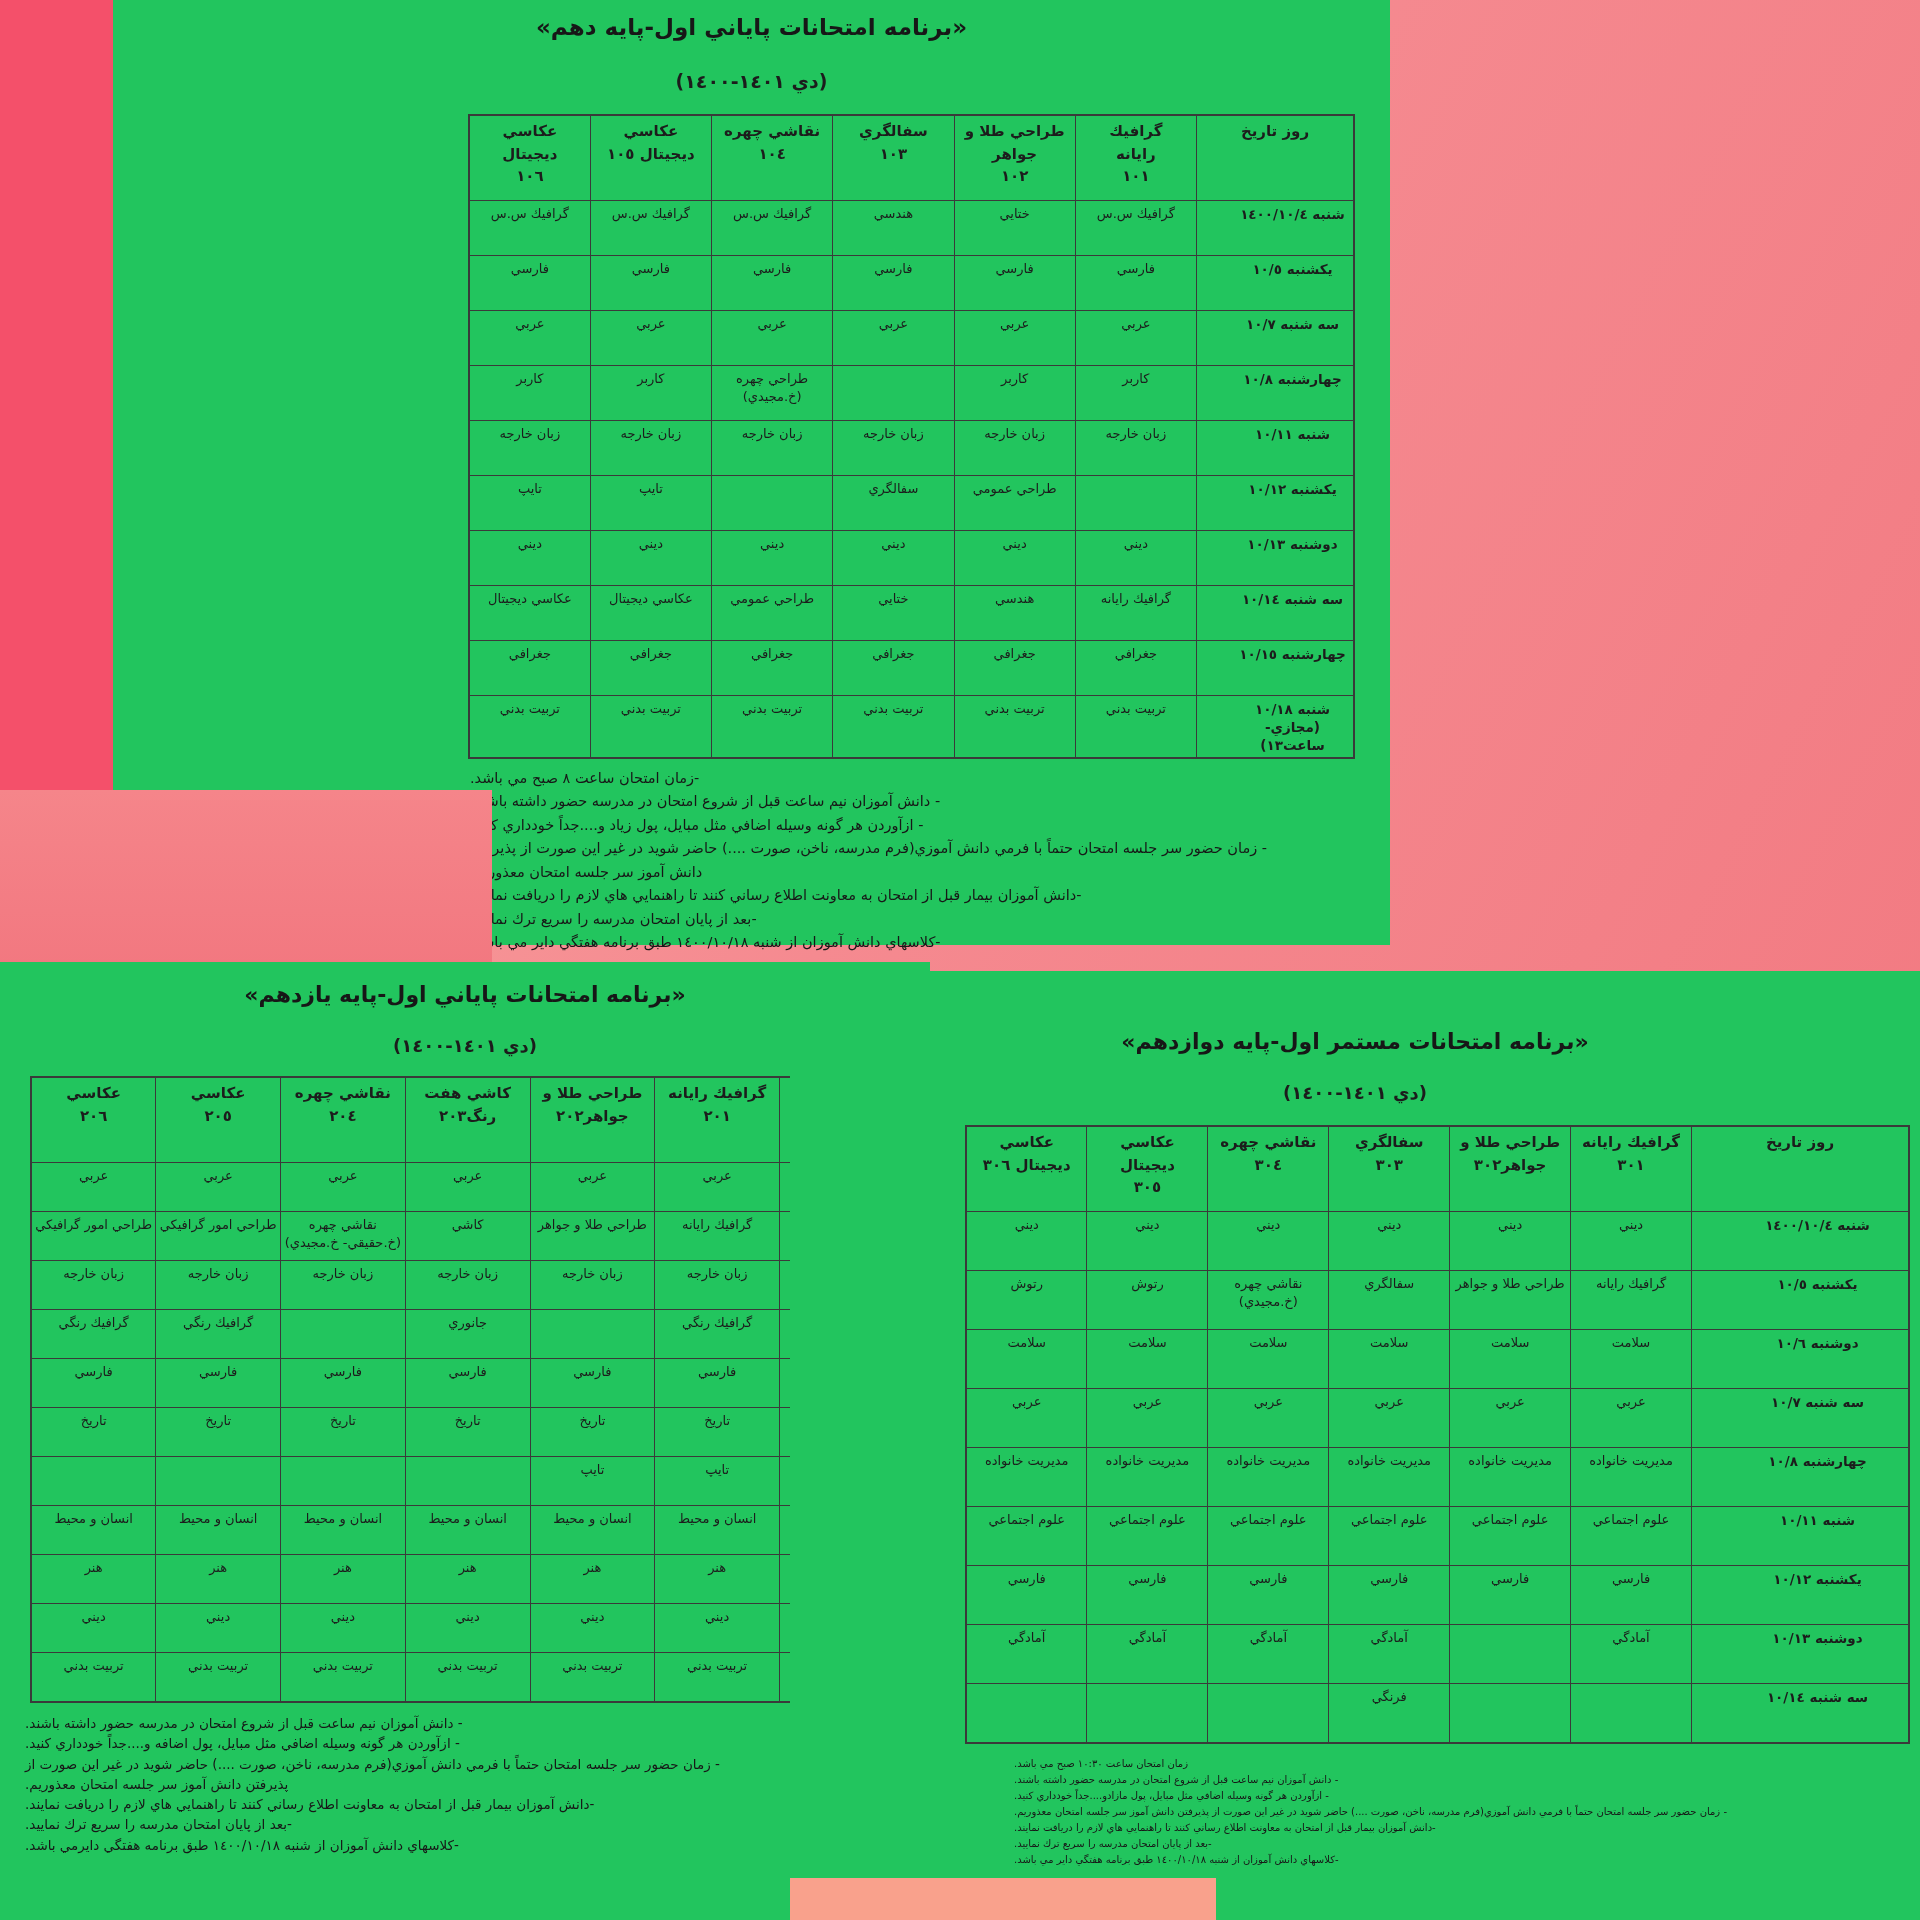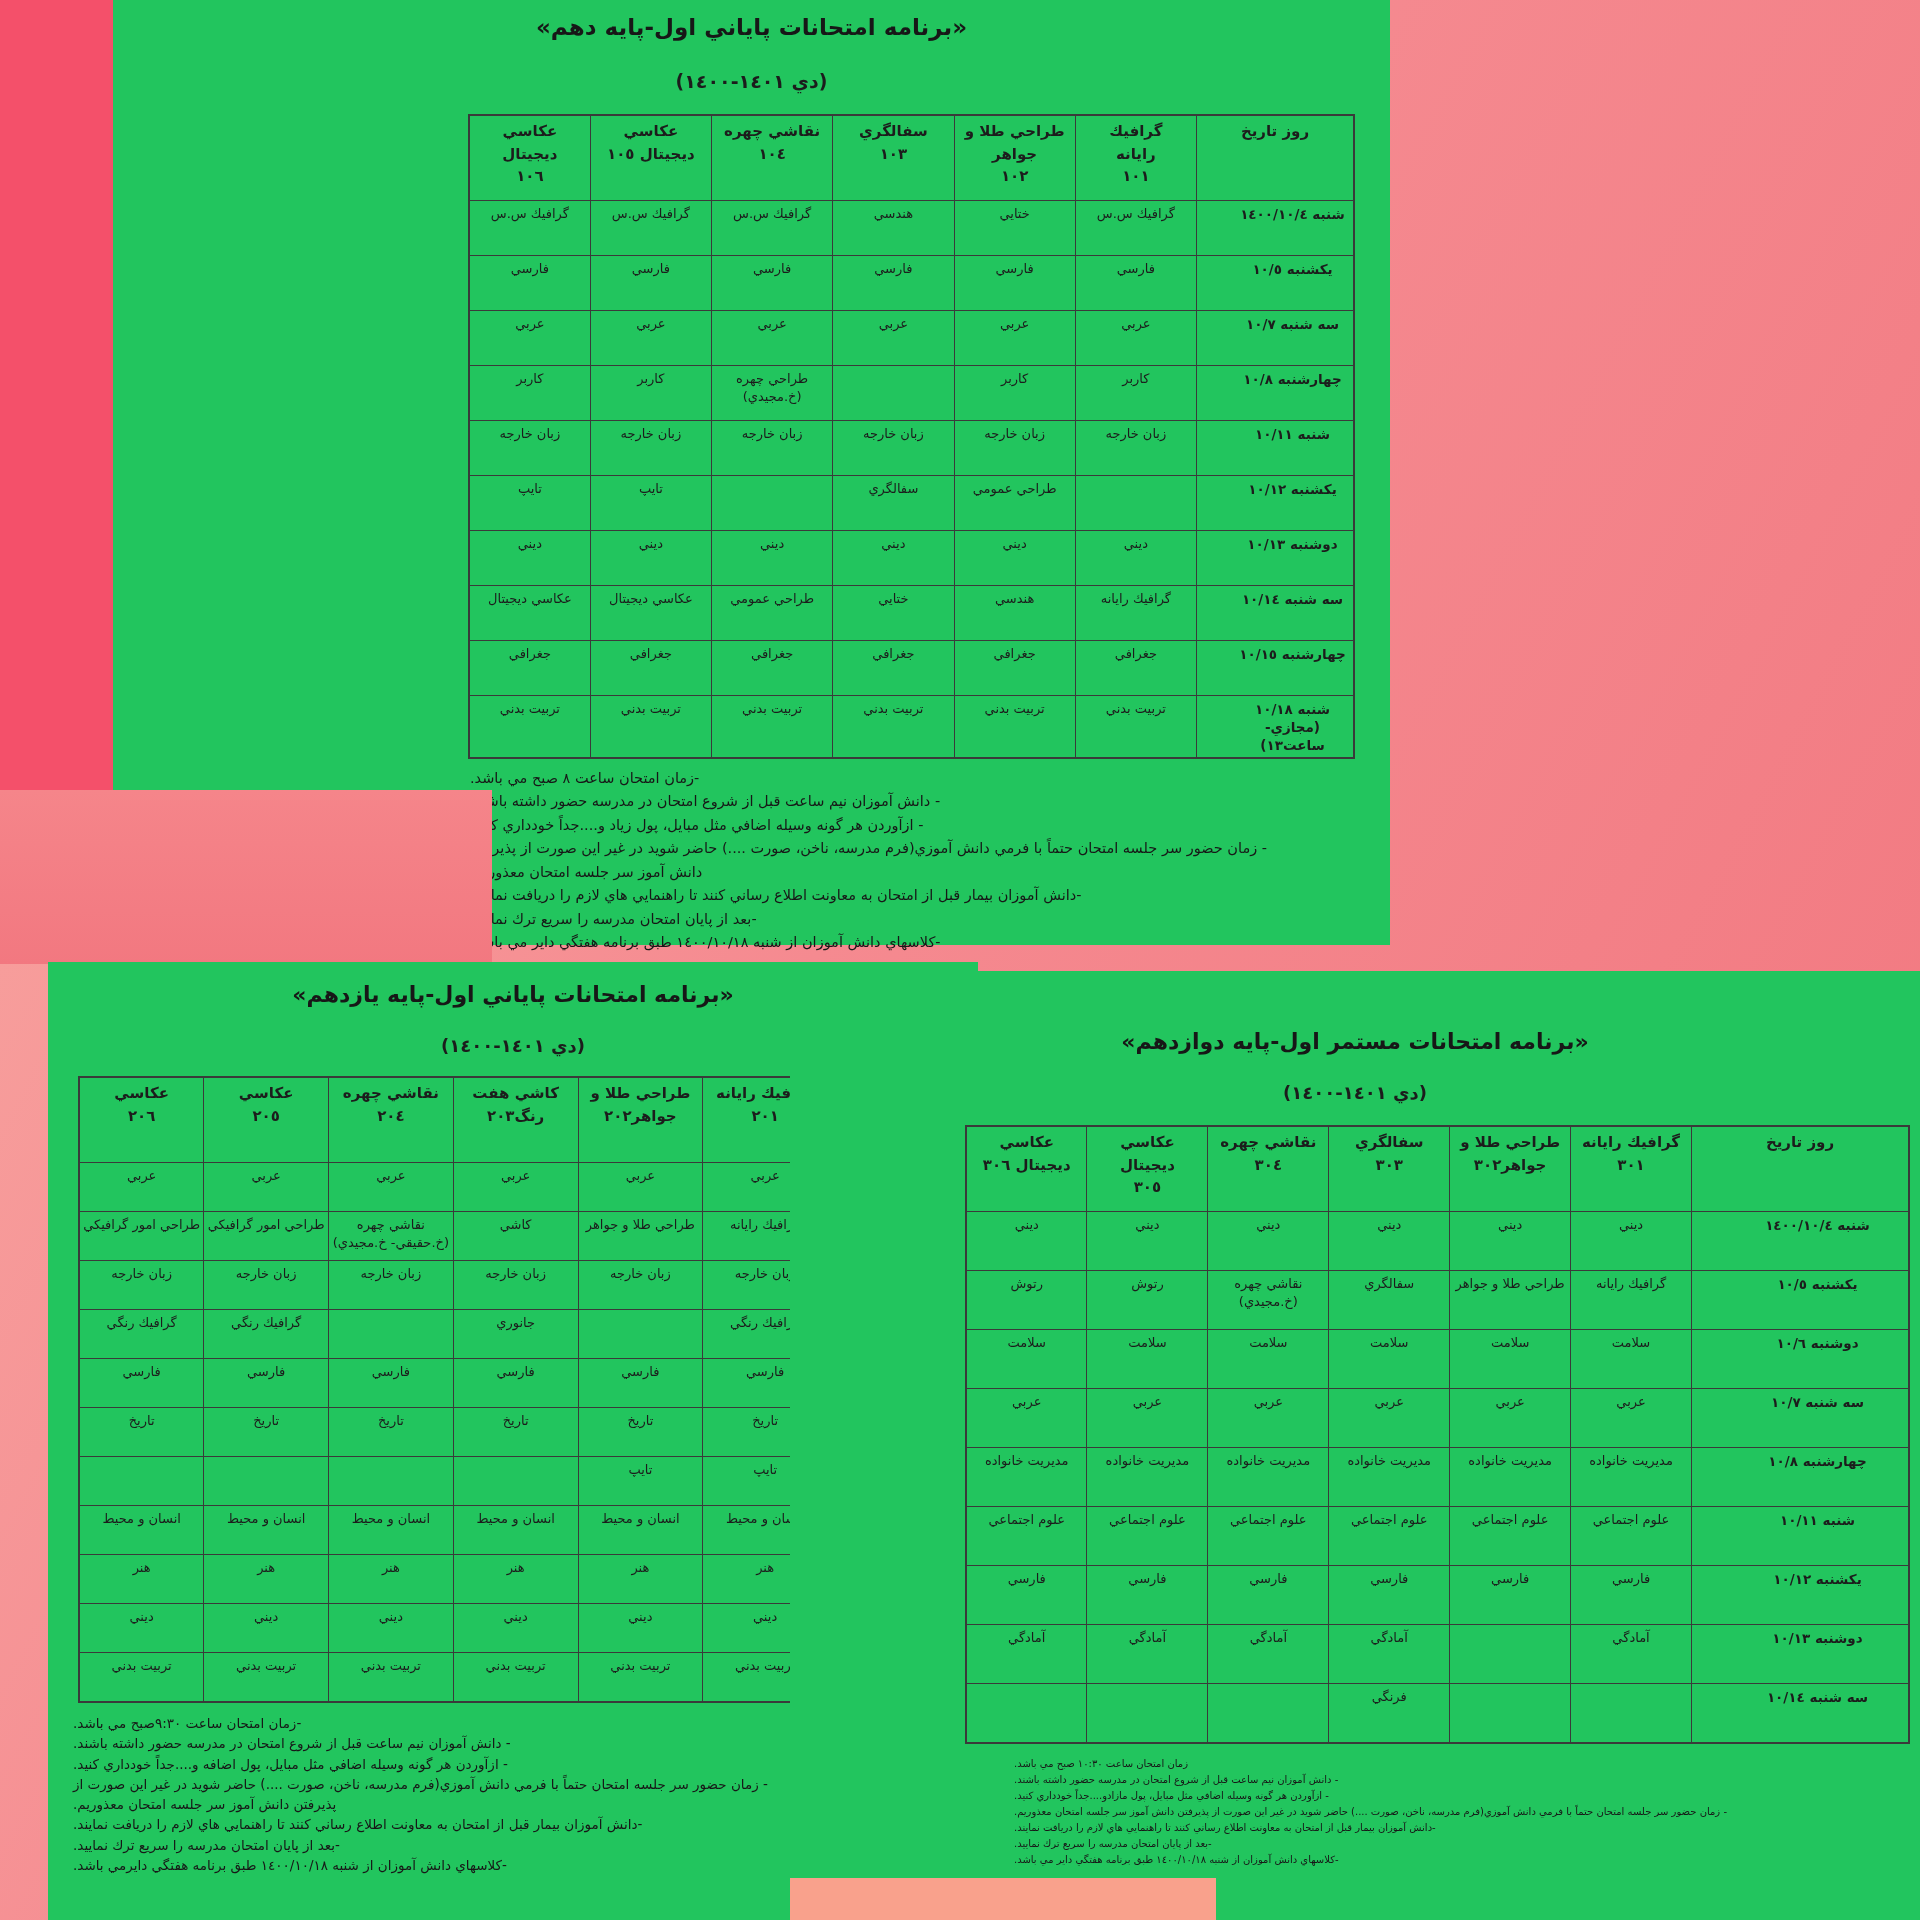--- a/index.html
+++ b/index.html
@@ -9,21 +9,21 @@
     background:linear-gradient(118deg,#f8a9a2 0%,#f58a90 45%,#f1757d 100%);
   }
   .abs{position:absolute;}
   .left-strip{left:0;top:0;width:113px;height:792px;}
   .pink-patch{left:0;top:790px;width:492px;height:174px;
     background:linear-gradient(180deg,#f58throw086,#f27880);}
   .pink-patch{background:linear-gradient(180deg,#f5858a,#f27880);}
   .bottom-strip{left:790px;top:1878px;width:426px;height:42px;}
   .doc{background:#22c55e;color:#1c1c1c;direction:rtl;}
   .doc10{left:113px;top:0;width:1277px;height:945px;}
-  .doc11{left:0;top:962px;width:930px;height:958px;margin-left:48px;}
+  .doc11{left:0;top:962px;width:930px;height:958px;}
   .doc12{left:790px;top:971px;width:1130px;height:975px;}
   .doc-title{font-weight:bold;text-align:center;color:#171717;}
   .doc10 .doc-title{font-size:23px;padding-top:14px;}
   .doc11 .doc-title{font-size:22px;padding-top:20px;}
   .doc12 .doc-title{font-size:22px;padding-top:58px;}
   .doc-subtitle{font-weight:bold;text-align:center;font-size:19px;margin-top:30px;}
   .doc12 .doc-subtitle,.doc11 .doc-subtitle{font-size:18px;margin-top:28px;}
   table.sheet{border-collapse:collapse;border:2px solid #3a3a3a;table-layout:fixed;}
   table.sheet th,table.sheet td{
     border:1px solid #3a3a3a;text-align:center;vertical-align:top;
@@ -301,21 +301,20 @@
           <td>تربيت بدني</td>
           <td>تربيت بدني</td>
           <td>تربيت بدني</td>
           <td>تربيت بدني</td>
           <td>تربيت بدني</td>
           <td>تربيت بدني</td>
         </tr>
       </tbody>
     </table>
   <div class="notes notes11">
-      <div class="note-line">-زمان امتحان ساعت ٩:٣٠صبح مي باشد.</div>
       <div class="note-line">- دانش آموزان نيم ساعت قبل از شروع امتحان در مدرسه حضور داشته باشند.</div>
       <div class="note-line">- ازآوردن هر گونه وسيله اضافي مثل مبايل، پول اضافه و....جداً خودداري كنيد.</div>
       <div class="note-line">- زمان حضور سر جلسه امتحان حتماً با فرمي دانش آموزي(فرم مدرسه، ناخن، صورت ....) حاضر شويد در غير اين صورت از پذيرفتن دانش آموز سر جلسه امتحان معذوريم.</div>
       <div class="note-line">-دانش آموزان بيمار قبل از امتحان به معاونت اطلاع رساني كنند تا راهنمايي هاي لازم را دريافت نمايند.</div>
       <div class="note-line">-بعد از پايان امتحان مدرسه را سريع ترك نماييد.</div>
       <div class="note-line">-كلاسهاي دانش آموزان از شنبه ١٤٠٠/١٠/١٨ طبق برنامه هفتگي دايرمي باشد.</div>
     </div>
 </div>
 
 <div class="abs doc doc12">

